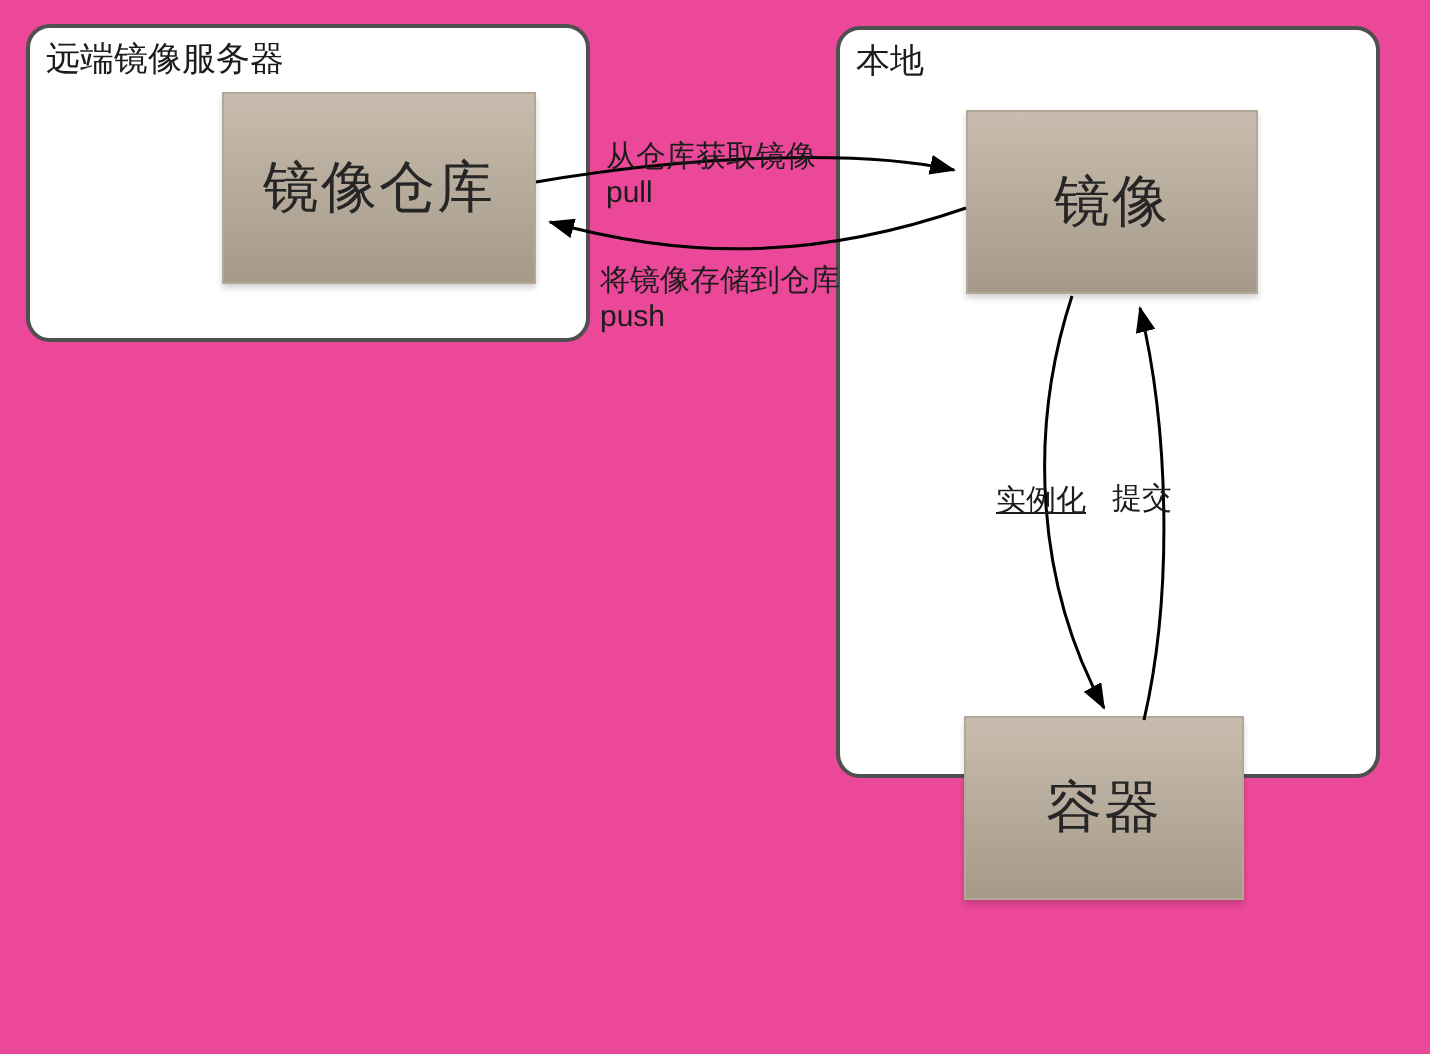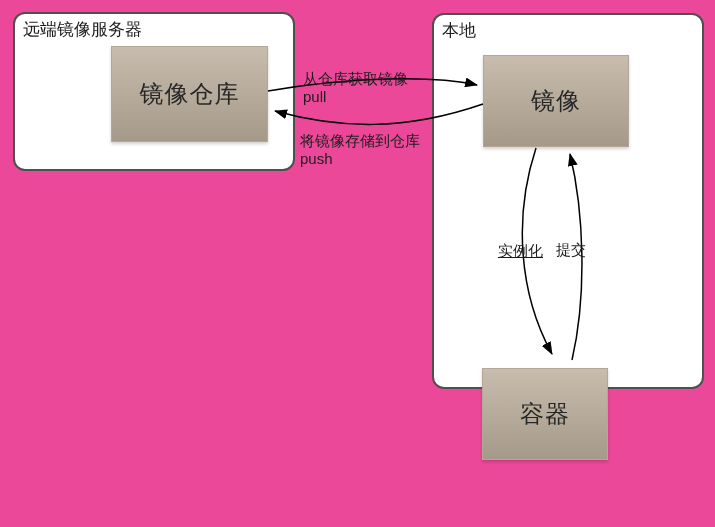--- a/index.html
+++ b/index.html
@@ -23,37 +23,37 @@
     box-sizing: border-box;
   }
   .frame-label {
     display: inline-block;
     margin: 4px 0 0 8px;
     font-size: 17px;
     color: #1c1c1c;
     white-space: nowrap;
   }
   #remote-frame { left: 13px; top: 12px; width: 282px; height: 159px; }
-  #local-frame  { left: 432px; top: 13px; width: 272px; height: 376px; }
+  #local-frame  { left: 418px; top: 13px; width: 272px; height: 376px; }
   .node {
     position: absolute;
     background: linear-gradient(180deg, #c7bcad 0%, #b5aa9a 55%, #a59a8a 100%);
     border: 1px solid #b3a897;
     box-shadow: 0 2px 3px rgba(0,0,0,0.18);
     box-sizing: border-box;
     display: flex;
     align-items: center;
     justify-content: center;
-    font-size: 24px;
+    font-size: 28px;
     color: #262626;
     letter-spacing: 1px;
   }
   #registry-node  { left: 111px; top: 46px;  width: 157px; height: 96px; }
   #image-node     { left: 483px; top: 55px;  width: 146px; height: 92px; }
-  #container-node { left: 482px; top: 368px; width: 126px; height: 92px; }
+  #container-node { left: 482px; top: 358px; width: 140px; height: 92px; }
   #arrow-layer {
     position: absolute;
     left: 0; top: 0;
     width: 715px;
     height: 527px;
     pointer-events: none;
   }
   .arrow-label {
     position: absolute;
     font-size: 15px;

